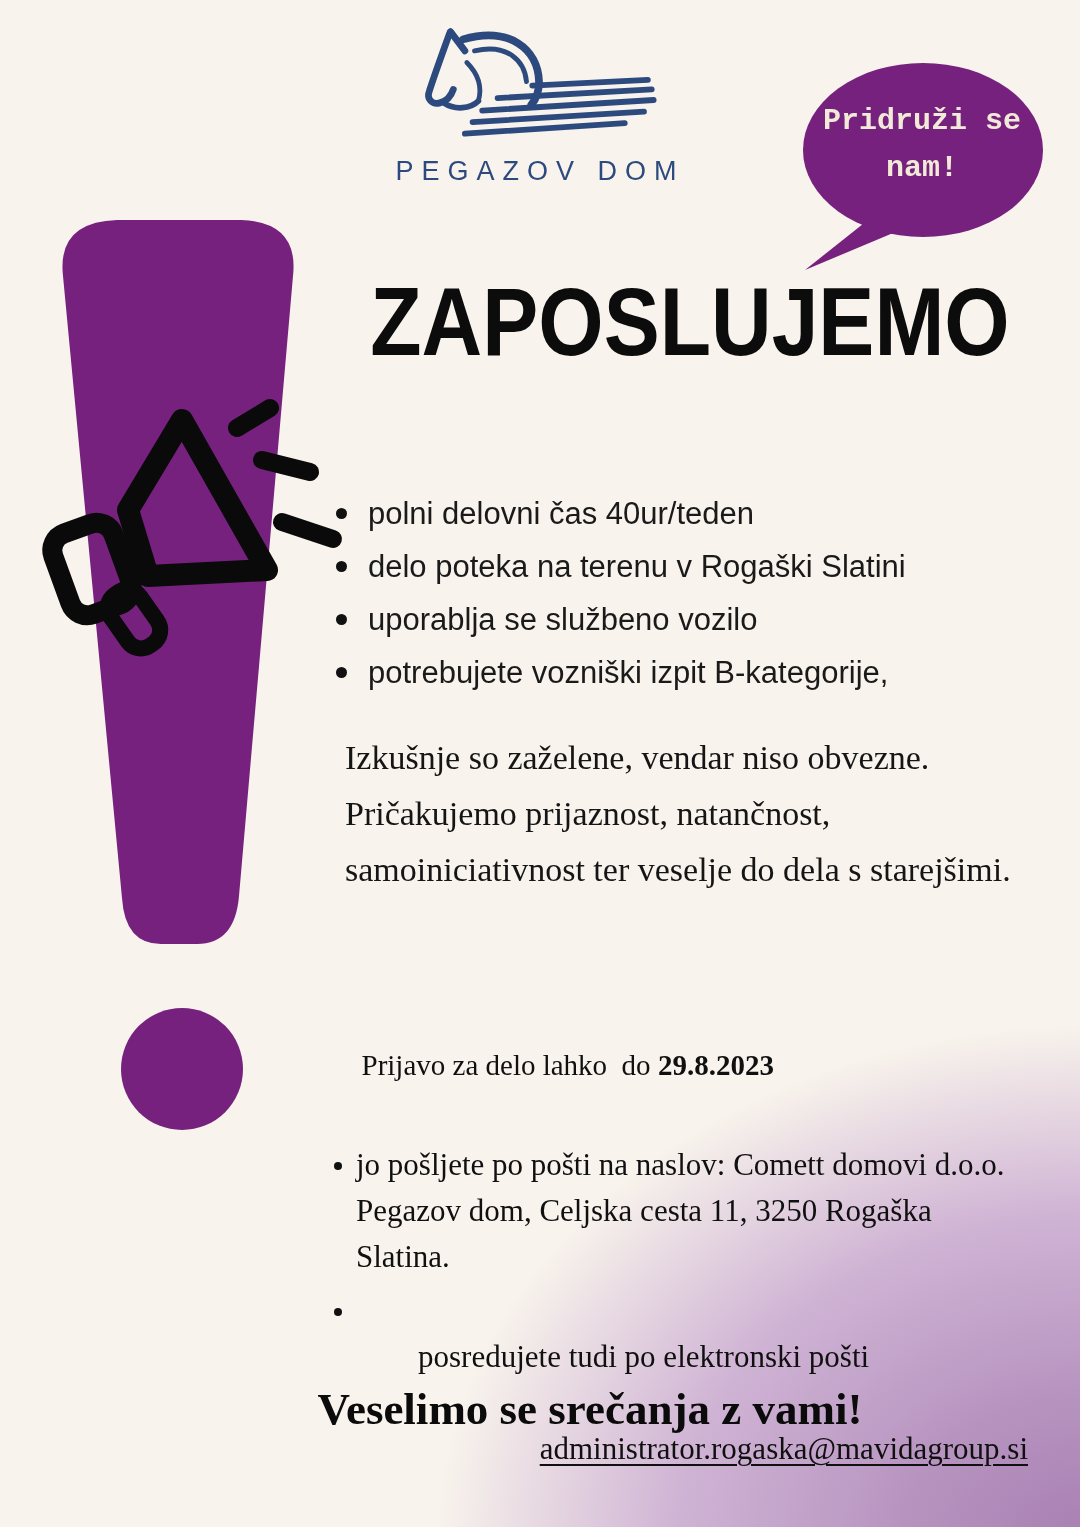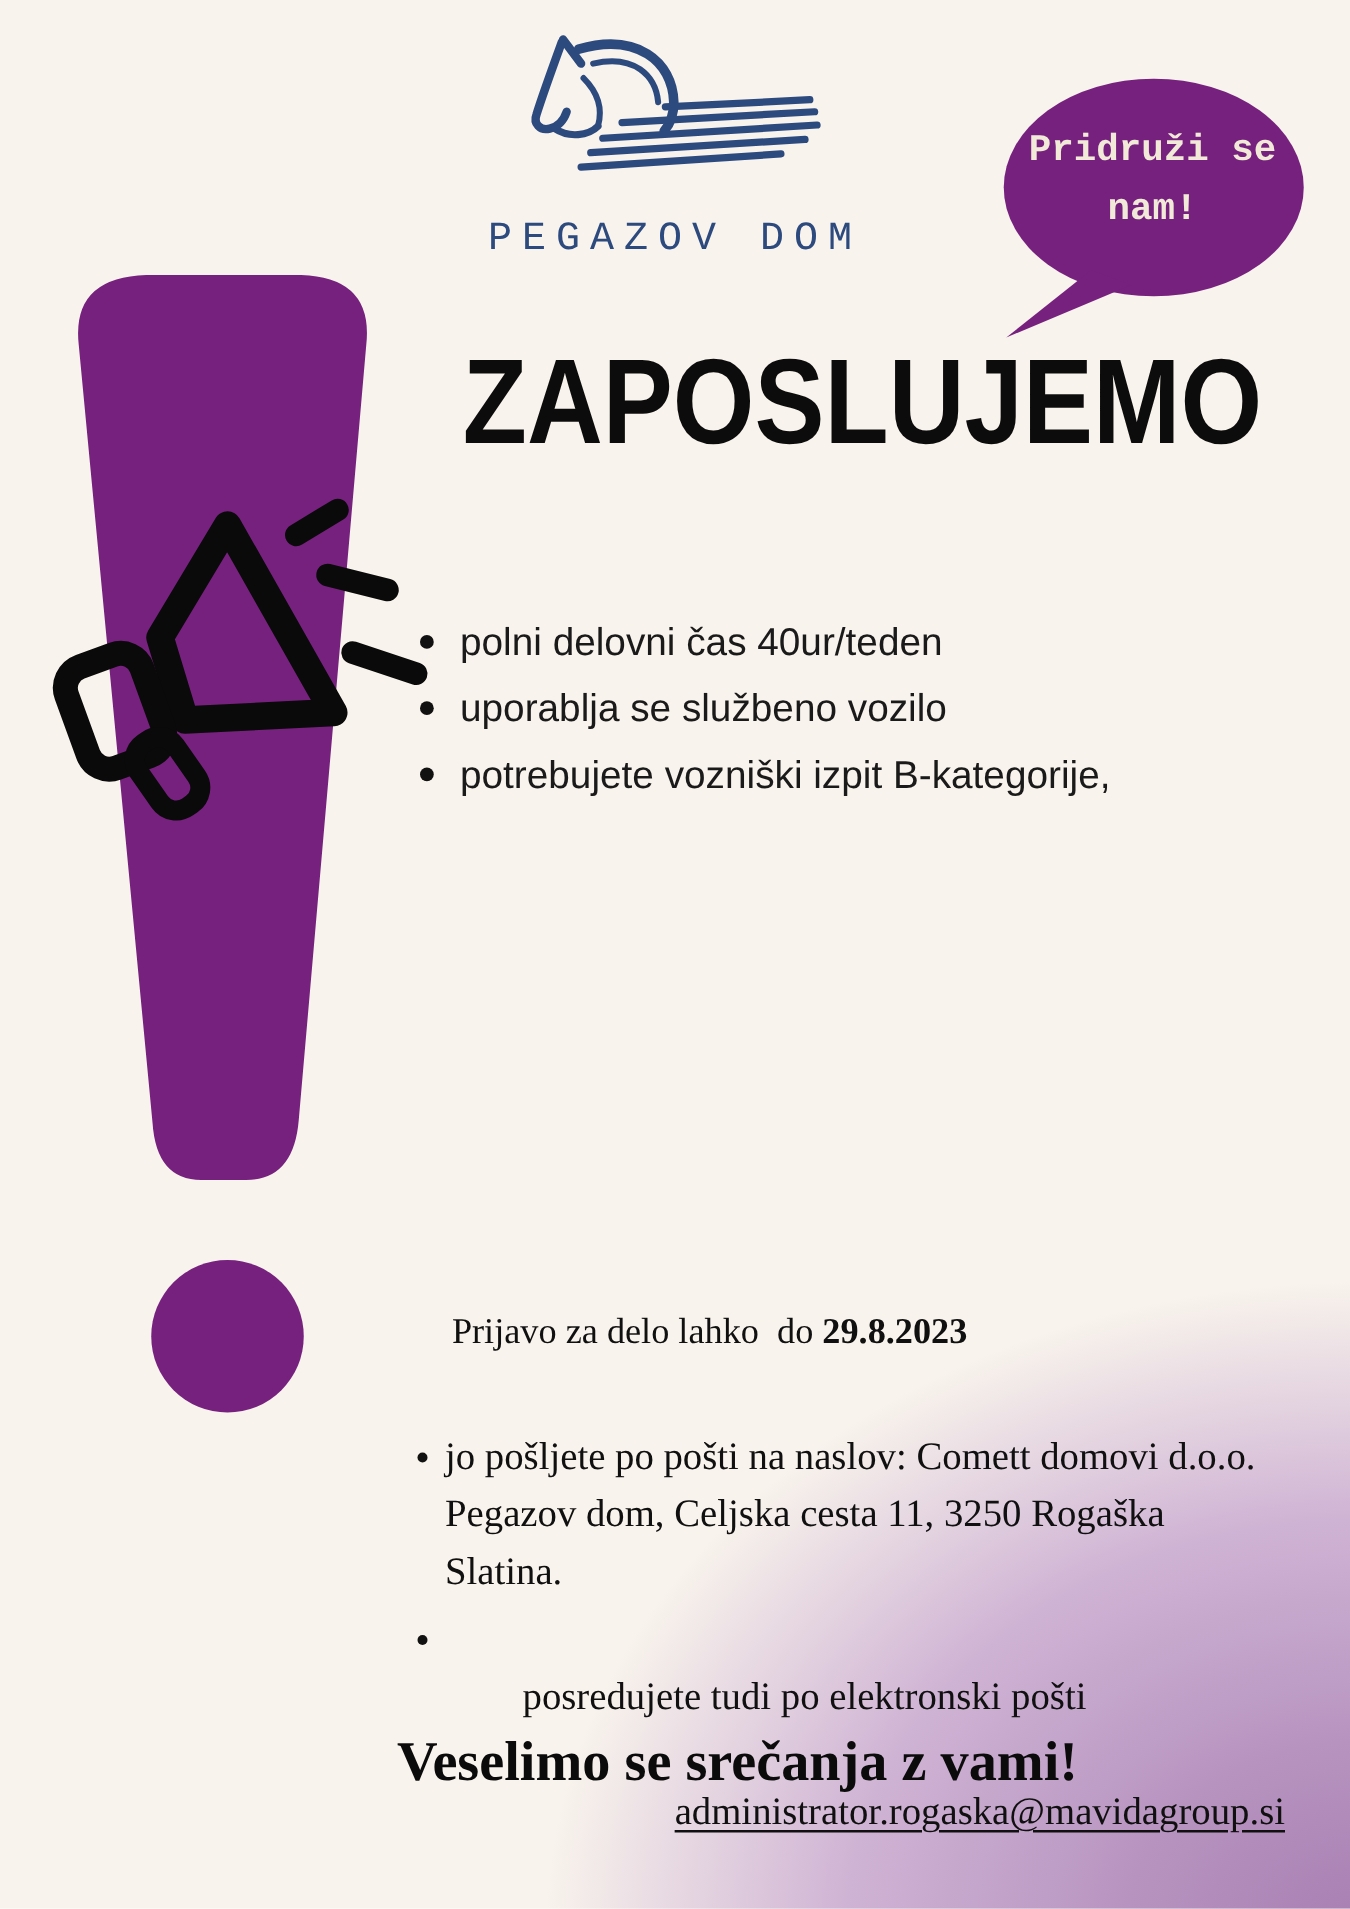--- a/index.html
+++ b/index.html
@@ -12,22 +12,22 @@
     background-image:
       radial-gradient(ellipse 860px 680px at 101% 101%,
         #a87fb2 0%, #b794c0 22%, #cfb3d4 48%, rgba(248,243,236,0) 76%);
     color:#111;
   }
 
   
   .logo-block { position:absolute; left:390px; top:22px; width:300px; text-align:center; }
   .logo-svg { width:240px; height:130px; display:block; margin:0 auto; }
   .brand-name {
-    margin-top:20px; font-family:Liberation Mono, monospace;
-    font-size:32px; letter-spacing:8px; color:#2d4a7e; white-space:nowrap;
+    margin-top:4px; font-family:Liberation Sans, sans-serif;
+    font-size:27px; letter-spacing:8px; color:#2d4a7e; white-space:nowrap;
   }
 
   
   .bubble { position:absolute; left:793px; top:58px; width:252px; height:215px; }
   .bubble svg { position:absolute; inset:0; }
   .bubble-text {
     position:absolute; left:15px; top:40px; width:228px; text-align:center;
     font-family:Liberation Mono, monospace; font-weight:bold; font-size:30px;
     line-height:47px; color:#f2ead8;
   }
@@ -141,24 +141,26 @@
     <rect x="86" y="190" width="36" height="62" rx="16" stroke-width="16" transform="rotate(-35 104 221)"></rect>
     <path d="M 207,30 L 240,10" stroke-width="18"></path>
     <path d="M 232,62 L 280,74" stroke-width="18"></path>
     <path d="M 252,124 L 303,141" stroke-width="18"></path>
   </svg>
 
   <h1 class="title">ZAPOSLUJEMO</h1>
 
   <ul class="req-list">
     <li>polni delovni čas 40ur/teden</li>
+    <li>delo poteka na terenu v Rogaški Slatini</li>
     <li>uporablja se službeno vozilo</li>
     <li>potrebujete vozniški izpit B-kategorije,</li>
   </ul>
 
+  <p class="expect">Izkušnje so zaželene, vendar niso obvezne. Pričakujemo prijaznost, natančnost, samoiniciativnost ter veselje do dela s starejšimi.</p>
 
   <div class="apply">
     <div class="apply-heading">
       <span>Prijavo za delo lahko  do </span><b>29.8.2023</b>
     </div>
     <ul class="apply-list">
       <li>jo pošljete po pošti na naslov: Comett domovi d.o.o.   Pegazov dom, Celjska cesta 11, 3250 Rogaška Slatina.</li>
       <li>
         <span>posredujete tudi po elektronski pošti</span>
         <span class="email-link">administrator.rogaska@mavidagroup.si</span>

